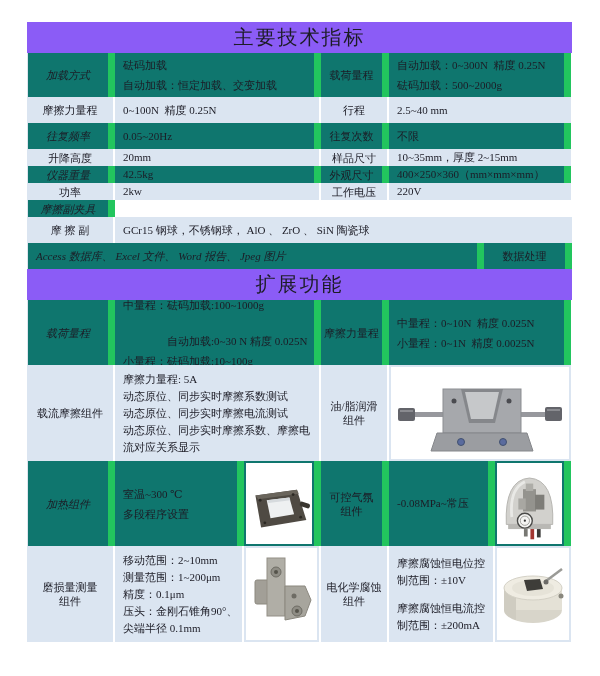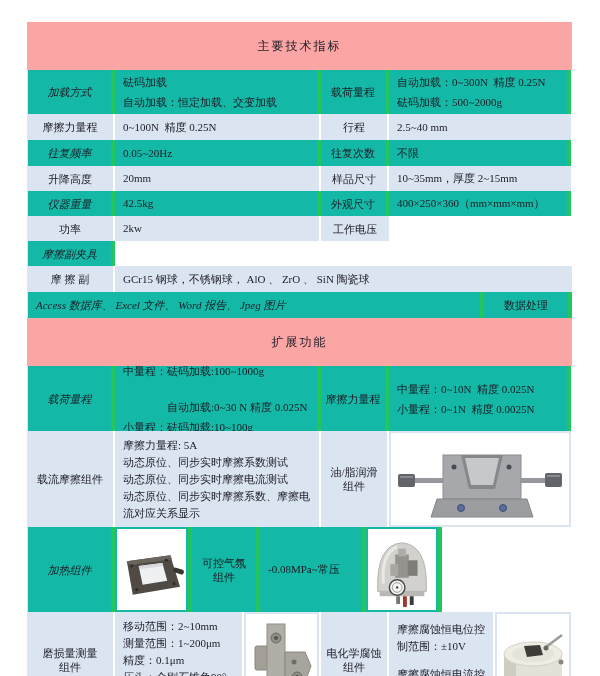--- a/index.html
+++ b/index.html
@@ -7,31 +7,31 @@
     width:600px;height:676px;background:#ffffff;position:relative;
     font-family:"Liberation Serif","DejaVu Serif",serif;
     color:#1c1c26;
   }
   .tbl{position:absolute;left:27px;top:22px;width:545px;font-size:11px;}
   .row{display:flex;width:100%;}
   .cell{box-sizing:border-box;display:flex;flex-direction:column;justify-content:center;overflow:hidden;}
   
   .blue .cell{background:#dbe5f1;border-right:2px solid #ffffff;}
   .blue .cell:last-child{border-right:none;}
-  .white .cell{background:#14b8a6;border-right:4px solid #22c55e;}
+  .white .cell{background:#0f766e;border-right:7px solid #22c55e;}
   .white .cell:first-child{border-left:1px solid #dde4ee;font-style:italic;}
   
-  .title-row{background:#fca5a5;height:48px;display:flex;align-items:center;justify-content:center;
-    font-size:12px;letter-spacing:2px;}
+  .title-row{background:#8b5cf6;height:31px;display:flex;align-items:center;justify-content:center;
+    font-size:20px;letter-spacing:2px;}
   
   .wA{width:88px;} .wB{width:206px;} .wC{width:68px;} .wD{width:182px;}
   .wB1{width:129px;} .wB2{width:77px;} .wD1{width:106px;} .wD2{width:76px;}
   .wFull{width:457px;}
   
-  .h44{height:44px;} .h26{height:26px;} .h25{height:25px;}
+  .h44{height:44px;} .h26{height:26px;} .h25{height:17px;}
   .h65{height:65px;} .h96{height:96px;} .h85{height:85px;}
   .lbl{align-items:center;text-align:center;line-height:14px;}
   .val{padding-left:8px;padding-right:4px;}
   .line{white-space:pre-wrap;line-height:17px;}
   .sp .line{line-height:20px;}
   .ind{padding-left:44px;margin-top:16px;}
   .vgap{margin-top:11px;}
   
   .photo-cell{align-items:center;justify-content:center;padding:2px;}
   .photo{background:#ffffff;width:100%;height:100%;display:flex;align-items:center;justify-content:center;}
@@ -99,20 +99,23 @@
         <div class="line">400×250×360（mm×mm×mm）</div>
       </div>
   </div>
 
   <div class="row blue h25">
     <div class="cell wA lbl">功率</div>
     <div class="cell wB val">
         <div class="line">2kw</div>
       </div>
     <div class="cell wC lbl">工作电压</div>
+    <div class="cell wD val">
+        <div class="line">220V</div>
+      </div>
   </div>
 
   <div class="row white h25">
     <div class="cell wA lbl">摩擦副夹具</div>
   </div>
 
   <div class="row blue h26">
     <div class="cell wA lbl">摩 擦 副</div>
     <div class="cell wFull val">
         <div class="line">GCr15 钢球，不锈钢球， AlO 、 ZrO 、 SiN 陶瓷球</div>
@@ -171,20 +174,24 @@
           <polygon points="42,62 132,62 138,80 36,80" fill="#9b9da1" stroke="#85878b" stroke-width="1"></polygon>
           <circle cx="66" cy="71" r="3.5" fill="#5a6b9e" stroke="#41506f" stroke-width="1"></circle>
           <circle cx="108" cy="71" r="3.5" fill="#5a6b9e" stroke="#41506f" stroke-width="1"></circle>
         </svg>
       </div>
     </div>
   </div>
 
   <div class="row white h85">
     <div class="cell wA lbl">加热组件</div>
+    <div class="cell wB1 val sp">
+      <div class="line">室温~300 ℃</div>
+      <div class="line">多段程序设置</div>
+    </div>
     <div class="cell wB2 photo-cell">
       <div class="photo">
         <svg width="70" height="70" viewBox="0 0 70 70">
           <polygon points="10,26 54,20 64,52 16,60" fill="#4f4a43"></polygon>
           <polygon points="10,26 54,20 56,24 13,30" fill="#6a655c"></polygon>
           <polygon points="22,31 46,28 51,46 26,50" fill="#eef0f1"></polygon>
           <polygon points="22,31 46,28 47,31 24,34" fill="#d6dadd"></polygon>
           <circle cx="15" cy="31" r="1.5" fill="#2b2823"></circle>
           <circle cx="50" cy="25" r="1.5" fill="#2b2823"></circle>
           <circle cx="20" cy="55" r="1.5" fill="#2b2823"></circle>

